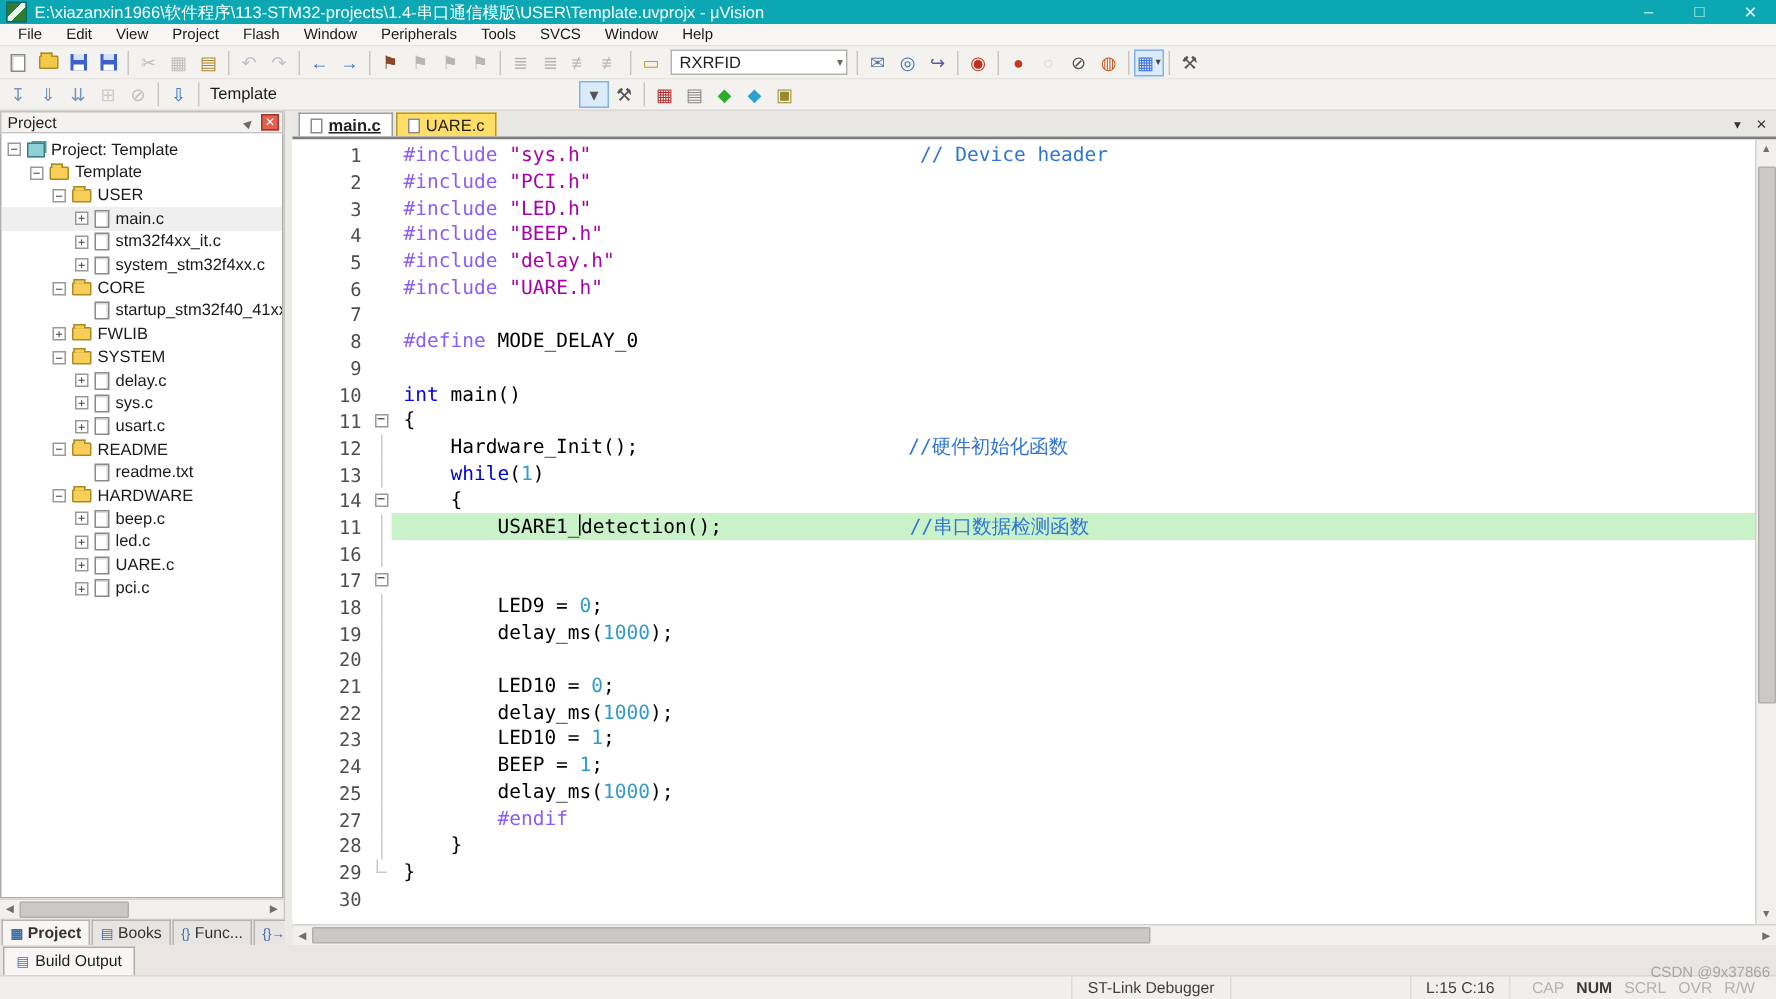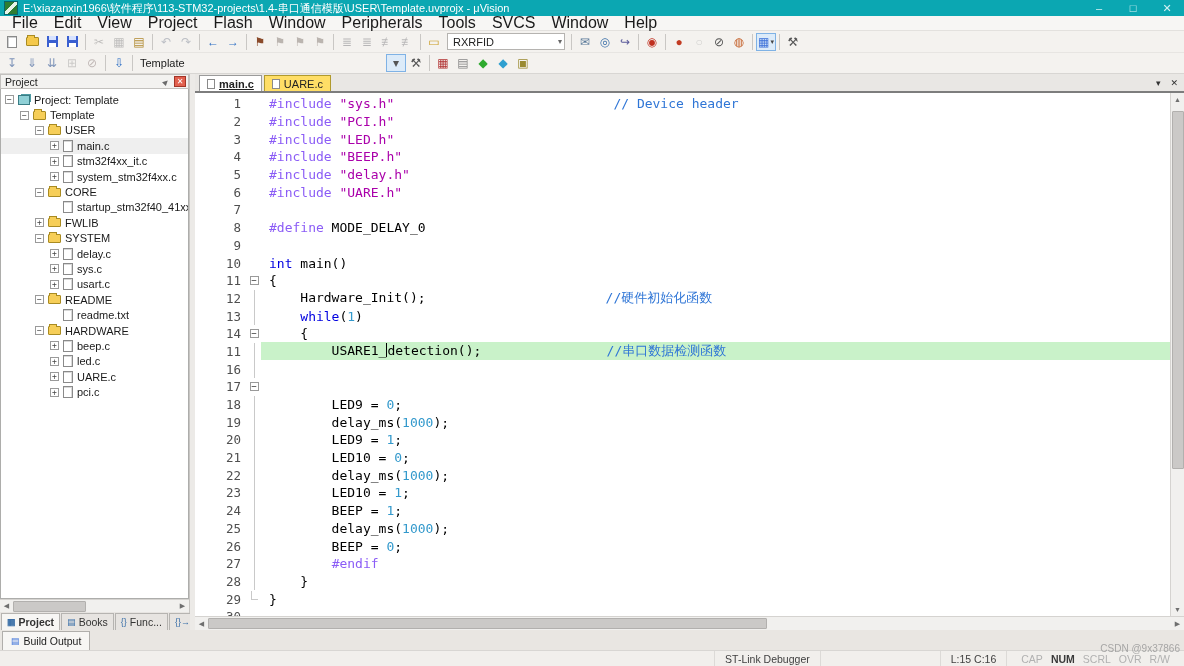--- a/index.html
+++ b/index.html
@@ -9,21 +9,21 @@
 
   
   .titlebar { height:16px; background:#0ba7b2; display:flex; align-items:center; color:#fff; flex:0 0 auto; }
   .logo { width:14px; height:14px; margin:0 5px 0 4px; background:linear-gradient(135deg,#2e7d32 0 40%,#e8f5e9 40% 60%,#2e7d32 60%); border:1px solid #06656d; }
   .wtitle { font-size:11px; white-space:nowrap; overflow:hidden; flex:1; }
   .winbtns { display:flex; align-items:center; height:100%; }
   .winbtn { width:34px; height:100%; display:flex; align-items:center; justify-content:center; color:#d7f2f4; font-size:11px; }
 
   
   .menubar { height:15px; background:#f7f6f4; display:flex; align-items:center; padding-left:4px; border-bottom:1px solid #e3e1de; flex:0 0 auto; }
-  .menu-item { padding:0 8px; font-size:16px; color:#1a1a1a; }
+  .menu-item { padding:0 8px; font-size:10px; color:#1a1a1a; }
 
   
   .toolbar { background:#f4f2ef; display:flex; align-items:center; padding:1px 2px; flex:0 0 auto; }
   #tb1 { height:22px; border-bottom:1px solid #e7e5e2; }
   #tb2 { height:21px; border-bottom:1px solid #d8d6d3; }
   .tb-btn { width:20px; height:18px; display:flex; align-items:center; justify-content:center; font-size:12px; line-height:1; }
   .tb-btn.dis { opacity:.38; filter:grayscale(.8); }
   .tb-sep { width:1px; height:16px; background:#c9c7c4; margin:0 3px; }
   .tb-combo { display:flex; align-items:center; height:17px; background:#fff; border:1px solid #b5b3b0; margin:0 3px; padding:0 2px 0 5px; font-size:11px; }
   .tb-combo .arr { color:#666; font-size:8px; margin-left:6px; }
@@ -462,27 +462,26 @@
             <div class="cline"><span class="ln">10</span><span class="fm"></span><span class="ctext"><span class="tk-kw">int</span><span class="tk-pl"> main()</span></span></div>
             <div class="cline"><span class="ln">11</span><span class="fm"><span class="fbox">−</span></span><span class="ctext"><span class="tk-pl">{</span></span></div>
             <div class="cline"><span class="ln">12</span><span class="fm"><span class="fline"></span></span><span class="ctext"><span class="tk-pl">    Hardware_Init();</span><span class="tk-pl">                       </span><span class="tk-com">//硬件初始化函数</span></span></div>
             <div class="cline"><span class="ln">13</span><span class="fm"><span class="fline"></span></span><span class="ctext"><span class="tk-pl">    </span><span class="tk-kw">while</span><span class="tk-pl">(</span><span class="tk-num">1</span><span class="tk-pl">)</span></span></div>
             <div class="cline"><span class="ln">14</span><span class="fm"><span class="fbox">−</span></span><span class="ctext"><span class="tk-pl">    {</span></span></div>
             <div class="cline hl"><span class="ln">11</span><span class="fm"><span class="fline"></span></span><span class="ctext"><span class="tk-pl">        USARE1_</span><span class="cursor"></span><span class="tk-pl">detection();</span><span class="tk-pl">                </span><span class="tk-com">//串口数据检测函数</span></span></div>
             <div class="cline"><span class="ln">16</span><span class="fm"><span class="fline"></span></span><span class="ctext"></span></div>
             <div class="cline"><span class="ln">17</span><span class="fm"><span class="fbox">−</span></span></div>
             <div class="cline"><span class="ln">18</span><span class="fm"><span class="fline"></span></span><span class="ctext"><span class="tk-pl">        LED9 = </span><span class="tk-num">0</span><span class="tk-pl">;</span></span></div>
             <div class="cline"><span class="ln">19</span><span class="fm"><span class="fline"></span></span><span class="ctext"><span class="tk-pl">        delay_ms(</span><span class="tk-num">1000</span><span class="tk-pl">);</span></span></div>
-            <div class="cline"><span class="ln">20</span><span class="fm"><span class="fline"></span></span><span class="ctext"><span class="tk-pl">        LED9 = </span><span class="tk-num">1</span><span class="tk-pl">;</span></span></div>
+            <div class="cline"><span class="ln">20</span><span class="fm"><span class="fline"></span></span></div>
             <div class="cline"><span class="ln">21</span><span class="fm"><span class="fline"></span></span><span class="ctext"><span class="tk-pl">        LED10 = </span><span class="tk-num">0</span><span class="tk-pl">;</span></span></div>
             <div class="cline"><span class="ln">22</span><span class="fm"><span class="fline"></span></span><span class="ctext"><span class="tk-pl">        delay_ms(</span><span class="tk-num">1000</span><span class="tk-pl">);</span></span></div>
             <div class="cline"><span class="ln">23</span><span class="fm"><span class="fline"></span></span><span class="ctext"><span class="tk-pl">        LED10 = </span><span class="tk-num">1</span><span class="tk-pl">;</span></span></div>
             <div class="cline"><span class="ln">24</span><span class="fm"><span class="fline"></span></span><span class="ctext"><span class="tk-pl">        BEEP = </span><span class="tk-num">1</span><span class="tk-pl">;</span></span></div>
             <div class="cline"><span class="ln">25</span><span class="fm"><span class="fline"></span></span><span class="ctext"><span class="tk-pl">        delay_ms(</span><span class="tk-num">1000</span><span class="tk-pl">);</span></span></div>
-            <div class="cline"><span class="ln">26</span><span class="fm"><span class="fline"></span></span><span class="ctext"><span class="tk-pl">        BEEP = </span><span class="tk-num">0</span><span class="tk-pl">;</span></span></div>
             <div class="cline"><span class="ln">27</span><span class="fm"><span class="fline"></span></span><span class="ctext"><span class="tk-pl">        </span><span class="tk-pre">#endif</span></span></div>
             <div class="cline"><span class="ln">28</span><span class="fm"><span class="fline"></span></span><span class="ctext"><span class="tk-pl">    }</span></span></div>
             <div class="cline"><span class="ln">29</span><span class="fm"><span class="fend"></span></span><span class="ctext"><span class="tk-pl">}</span></span></div>
             <div class="cline"><span class="ln">30</span><span class="fm"></span><span class="ctext"></span></div>
           </div>
         <div class="vscroll">
           <span class="vsar">▲</span>
           <span class="vtrack">
               <span class="vthumb" style="top:1%;height:72%"></span>
             </span>

